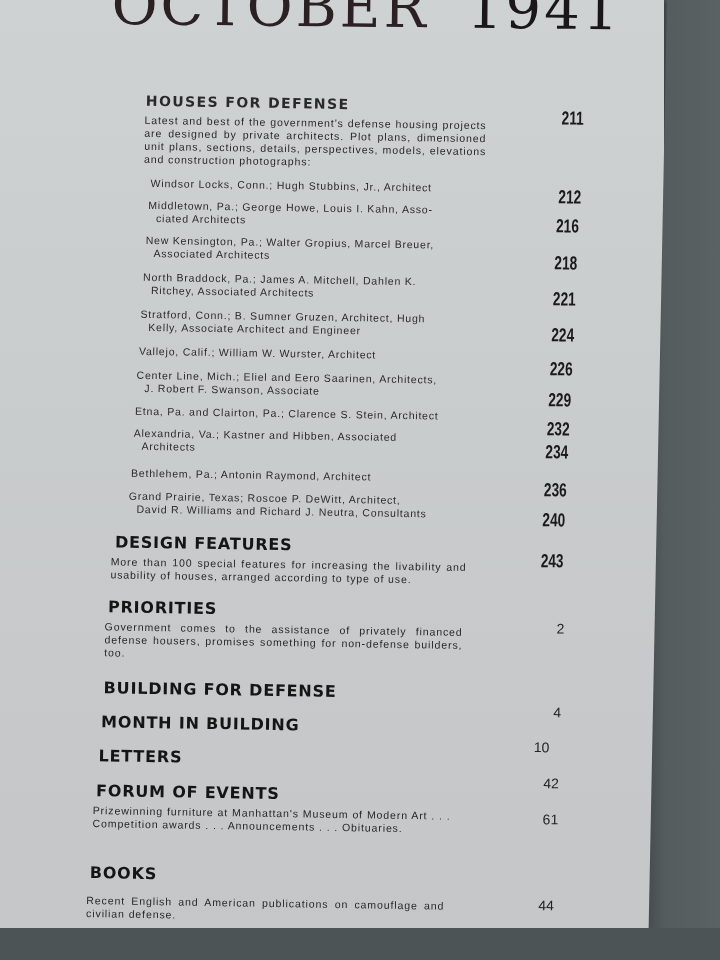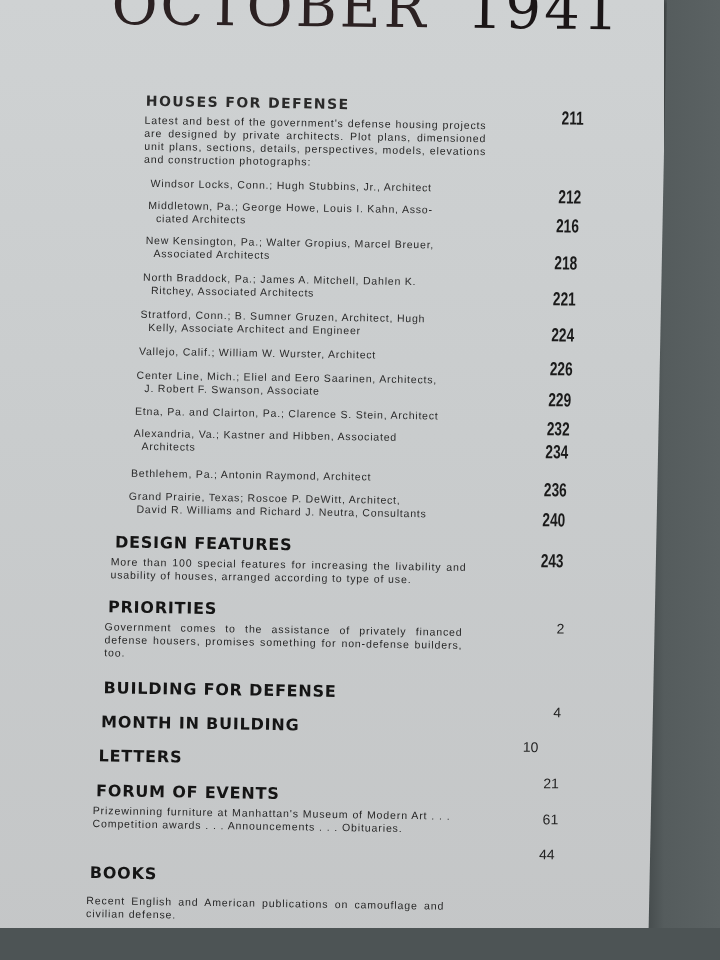--- a/index.html
+++ b/index.html
@@ -183,28 +183,28 @@
       <div class="desc" style="left:118px; top:563px; width:356px;">More than 100 special features for increasing the livability and usability of houses, arranged according to type of use.</div>
 
       <div class="h big" style="left:116px; top:605px;">PRIORITIES</div>
       <div class="pg light" style="left:565px; top:621px;">2</div>
       <div class="desc" style="left:113px; top:628px; width:358px;">Government comes to the assistance of privately financed defense housers, promises something for non-defense builders, too.</div>
 
       <div class="h big" style="left:113px; top:686px;">BUILDING FOR DEFENSE</div>
       <div class="pg light" style="left:563px; top:705px;">4</div>
 
       <div class="h big" style="left:111px; top:720px;">MONTH IN BUILDING</div>
-      <div class="pg light" style="left:533px; top:740px;">10</div>
+      <div class="pg light" style="left:544px; top:740px;">10</div>
 
       <div class="h big" style="left:109px; top:754px;">LETTERS</div>
-      <div class="pg light" style="left:554px; top:776px;">21</div>
+      <div class="pg light" style="left:554px; top:776px;">42</div>
 
       <div class="h big" style="left:107px; top:789px;">FORUM OF EVENTS</div>
       <div class="pg light" style="left:554px; top:812px;">61</div>
       <div class="desc" style="left:104px; top:812px; width:358px;">Prizewinning furniture at Manhattan's Museum of Modern Art . . . Competition awards . . . Announcements . . . Obituaries.</div>
 
       <div class="h big" style="left:102px; top:871px;">BOOKS</div>
-      <div class="pg light" style="left:551px; top:847px;">44</div>
+      <div class="pg light" style="left:551px; top:898px;">44</div>
       <div class="desc" style="left:99px; top:902px; width:358px;">Recent English and American publications on camouflage and civilian defense.</div>
 
     </div>
   </div>
 </div>
 
 </body></html>

